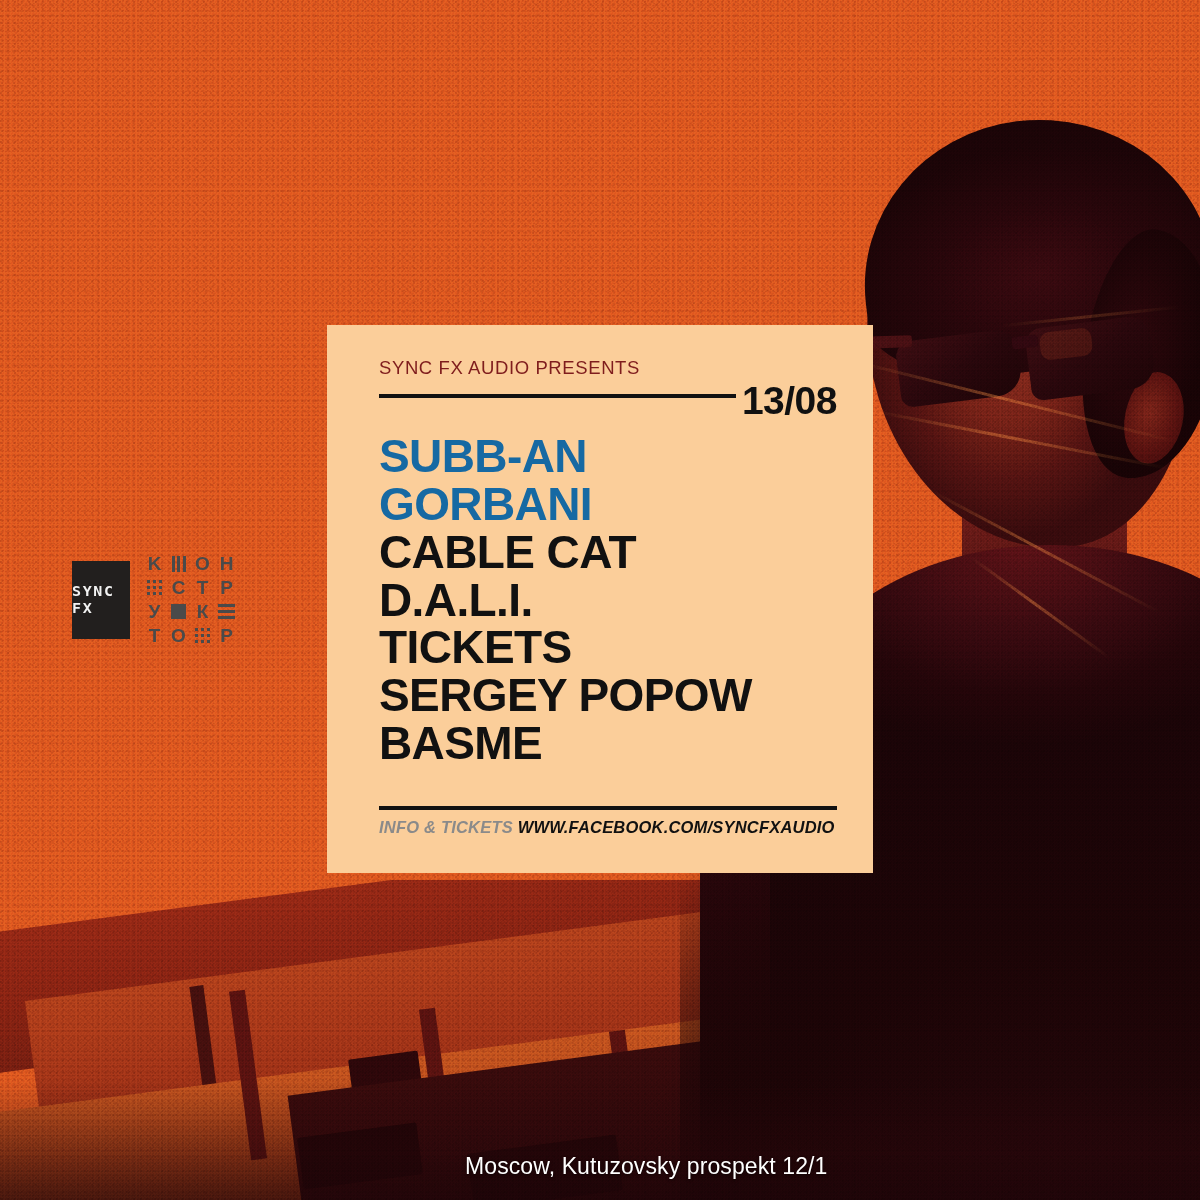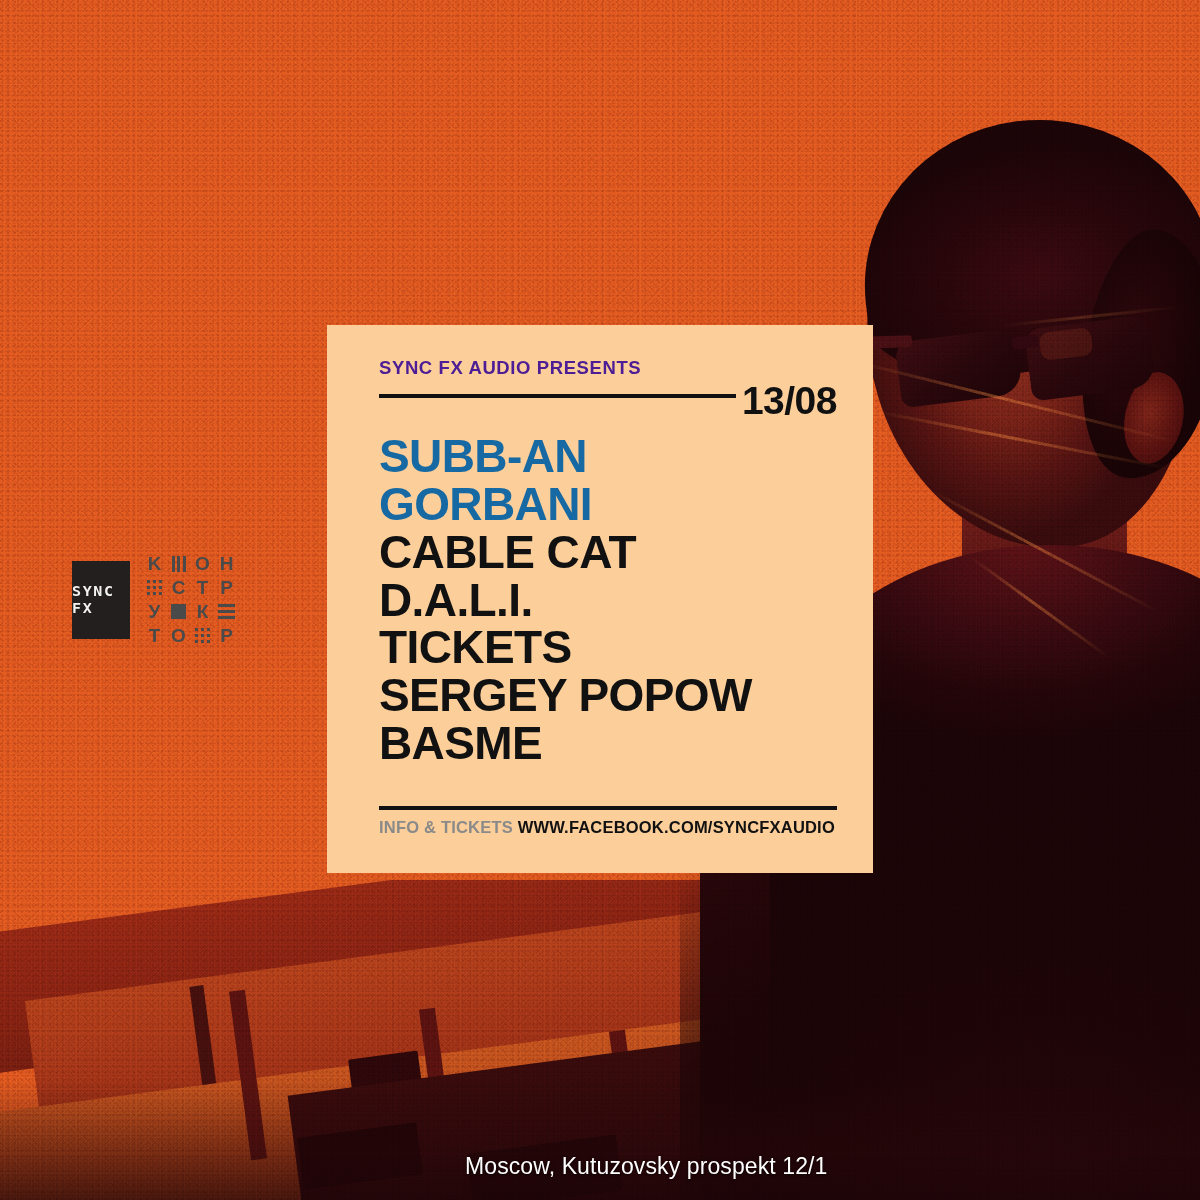--- a/index.html
+++ b/index.html
@@ -219,41 +219,41 @@
   
   .card{
     position:absolute;left:327px;top:325px;width:546px;height:548px;
     background:#FBCE9A;
     padding:34px 36px 0 52px;
   }
   .card-head{
     display:flex;align-items:flex-end;
   }
   .presents{
-    font-size:18.5px;font-weight:700;letter-spacing:.6px;color:#4c1d95;
+    font-size:18.5px;font-weight:400;letter-spacing:.6px;color:#7f1d1d;
     white-space:nowrap;line-height:1;
   }
   .head-rule{
     flex:1;height:4px;background:#111;margin:0 8px 6px 0;
   }
   .date{
     font-size:39px;font-weight:700;color:#111;line-height:.86;letter-spacing:-.5px;
     margin-left:-2px;margin-bottom:-2px;
   }
   .head-row2{display:flex;align-items:center;margin-top:6px;}
 
   .lineup{margin-top:18px;}
   .act{
     font-size:46px;font-weight:700;line-height:1.04;color:#111;
     letter-spacing:-.6px;white-space:nowrap;
   }
   .act.head{color:#1669A3;}
 
   .card-foot{
-    position:absolute;left:52px;right:36px;bottom:38px;
+    position:absolute;left:52px;right:36px;bottom:38px;font-style:italic;
   }
   .foot-rule{height:4px;background:#111;margin-bottom:9px;}
   .foot-line{
     font-size:16.5px;font-weight:700;letter-spacing:.2px;line-height:1;white-space:nowrap;
   }
   .foot-label{color:#8A8A8A;}
   .foot-url{color:#111;}
 
   
   .venue{

